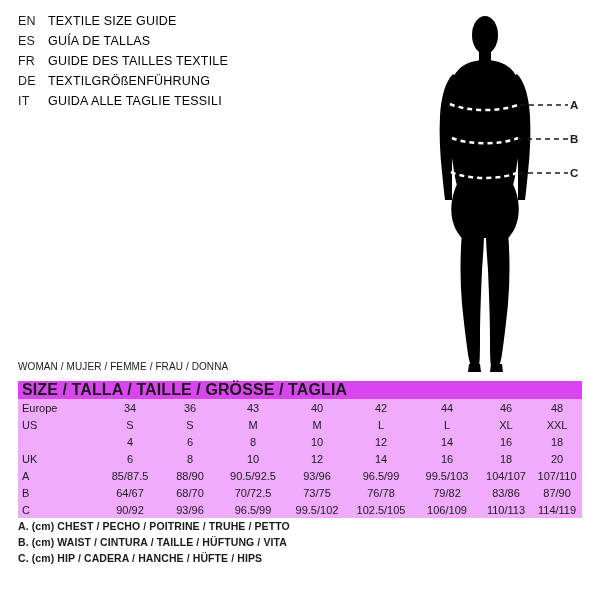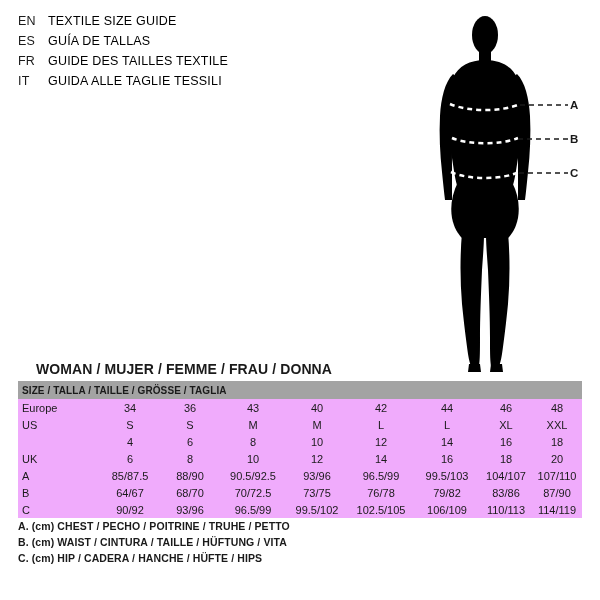--- a/index.html
+++ b/index.html
@@ -64,24 +64,24 @@
     font-weight: bold;
     color: #1a1a1a;
   }
   .lbl-a { left: 170px; top: 91px; }
   .lbl-b { left: 170px; top: 125px; }
   .lbl-c { left: 170px; top: 159px; }
 
   
   .woman-heading {
     position: absolute;
-    left: 36px;
+    left: 18px;
     top: 361px;
-    font-size: 14px;
-    font-weight: bold;
+    font-size: 10px;
+    font-weight: normal;
     letter-spacing: 0.1px;
     color: #1a1a1a;
   }
 
   
   .table-wrap {
     position: absolute;
     left: 18px;
     top: 381px;
     width: 564px;
@@ -91,23 +91,23 @@
     width: 564px;
     table-layout: fixed;
     font-size: 11px;
   }
   table.size-table td {
     height: 17px;
     padding: 0 4px;
     vertical-align: middle;
   }
   tr.head-row td {
-    background: #a3a3a3;
+    background: #d946ef;
     font-weight: bold;
-    font-size: 10px;
+    font-size: 16px;
     letter-spacing: 0.1px;
     height: 18px;
   }
   tr.shade td {
     background: #f0abfc;
   }
   tr.plain td {
     background: #f0abfc;
   }
   td.label-col {
@@ -144,20 +144,24 @@
       <span class="lang-code">EN</span>
       <span class="lang-text">TEXTILE SIZE GUIDE</span>
     </div>
     <div class="lang-row">
       <span class="lang-code">ES</span>
       <span class="lang-text">GUÍA DE TALLAS</span>
     </div>
     <div class="lang-row">
       <span class="lang-code">FR</span>
       <span class="lang-text">GUIDE DES TAILLES TEXTILE</span>
+    </div>
+    <div class="lang-row">
+      <span class="lang-code">DE</span>
+      <span class="lang-text">TEXTILGRÖßENFÜHRUNG</span>
     </div>
     <div class="lang-row">
       <span class="lang-code">IT</span>
       <span class="lang-text">GUIDA ALLE TAGLIE TESSILI</span>
     </div>
   </div>
 
   <div class="figure-wrap">
     <svg width="200" height="370" viewBox="0 0 200 370" xmlns="http://www.w3.org/2000/svg">
       <g fill="#000000">

